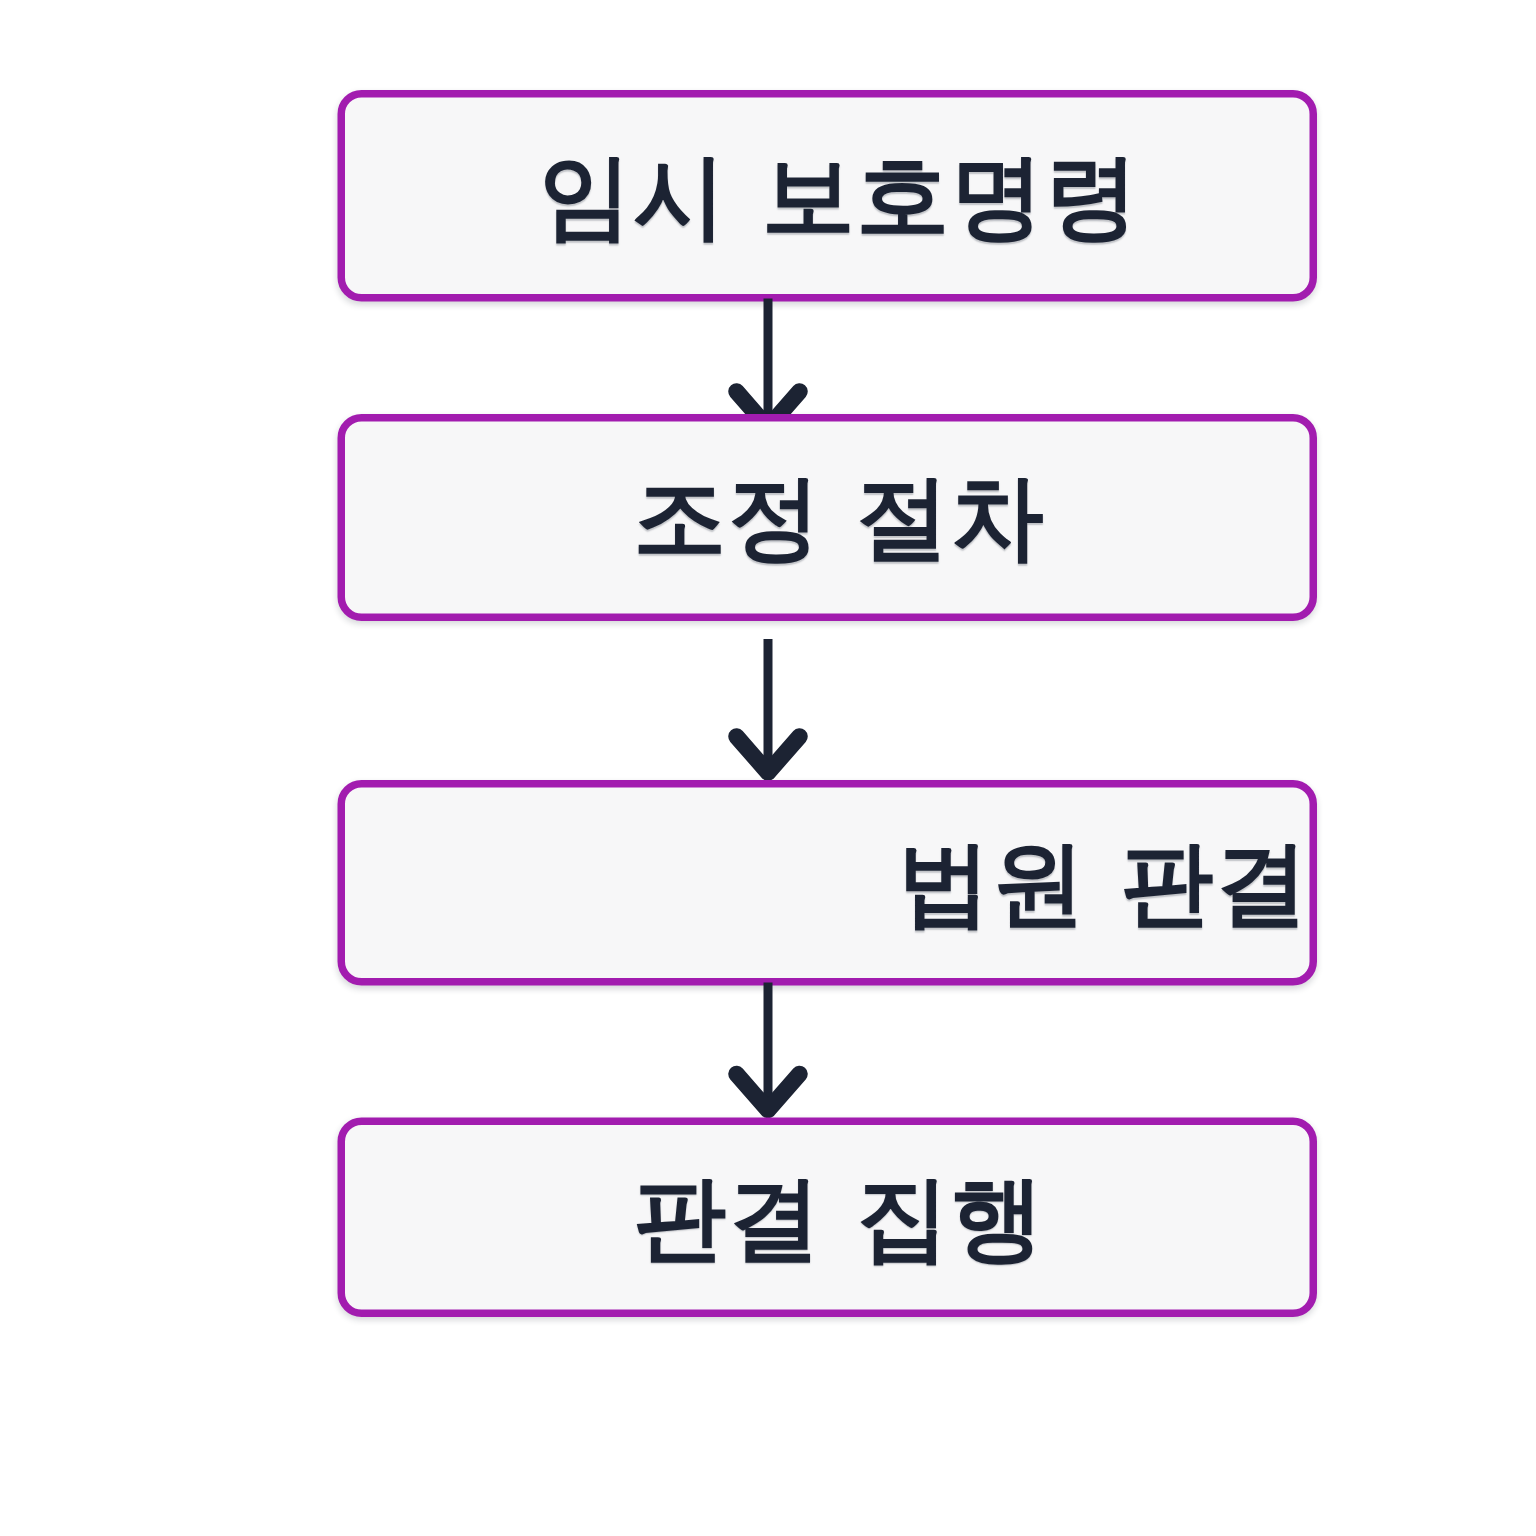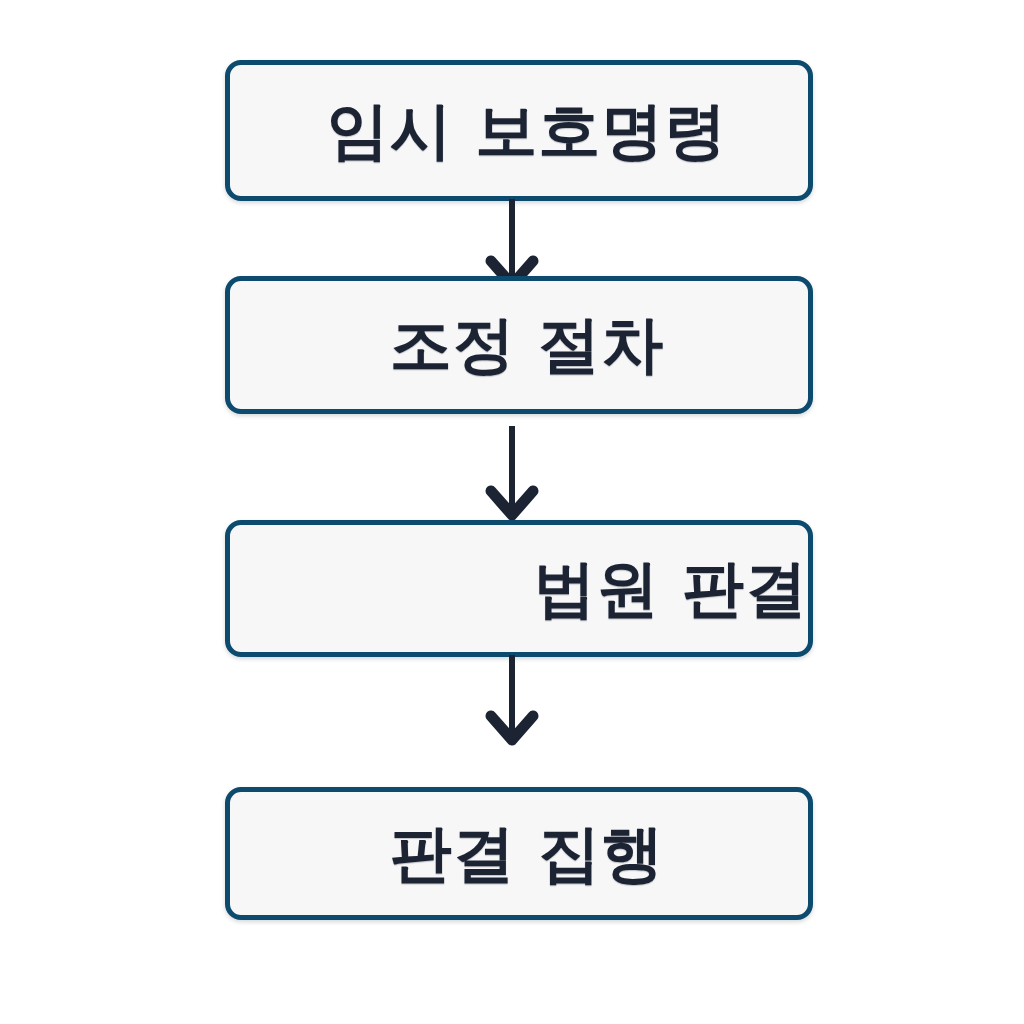--- a/index.html
+++ b/index.html
@@ -16,44 +16,44 @@
   }
   #flowchart {
     position: relative;
     width: 1024px;
     height: 1024px;
     background: #ffffff;
   }
   .flow-node {
     position: absolute;
     left: 225px;
-    width: 588px;
+    width: 653px;
     box-sizing: border-box;
     display: flex;
     align-items: center;
     justify-content: center;
     background: #f7f7f8;
-    border: 5px solid #0c4a6e;
+    border: 5px solid #a21caf;
     border-radius: 16px;
     box-shadow: 0 2px 4px rgba(28,35,51,0.18);
     padding-left: 16px;
   }
   .flow-node-label {
     font-size: 62px;
     font-weight: 700;
     color: #1c2333;
     letter-spacing: 1px;
     line-height: 1;
     white-space: nowrap;
     text-shadow: 0 1px 1px rgba(28,35,51,0.25);
   }
   #node-0 { top: 60px;  height: 141px; }
   #node-1 { top: 276px; height: 138px; }
   #node-2 { top: 520px; height: 137px; justify-content: flex-end; }
-  #node-3 { top: 787px; height: 133px; }
+  #node-3 { top: 745px; height: 133px; }
 
   .flow-arrow {
     position: absolute;
     left: 465px;
     width: 94px;
     overflow: visible;
   }
   #arrow-0 { top: 199px; height: 93px; }
   #arrow-1 { top: 426px; height: 96px; }
   #arrow-2 { top: 655px; height: 92px; }

